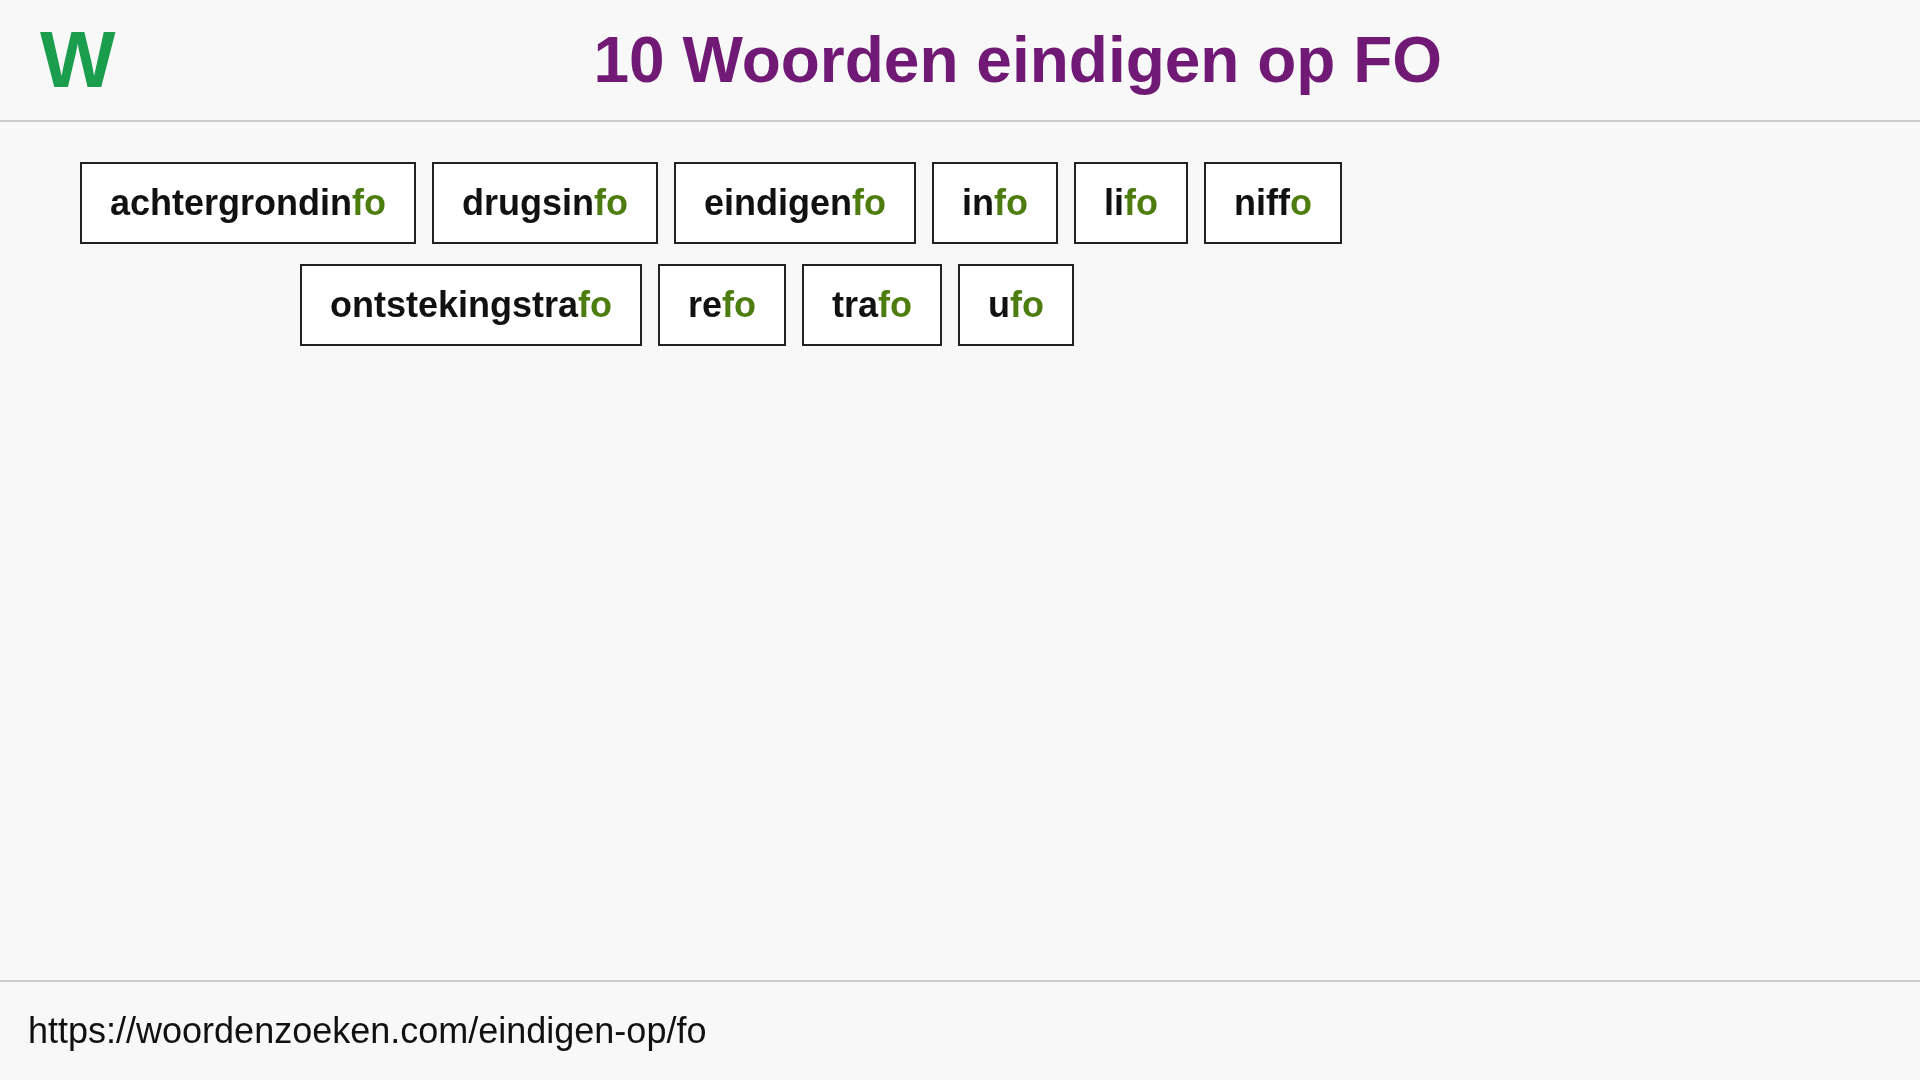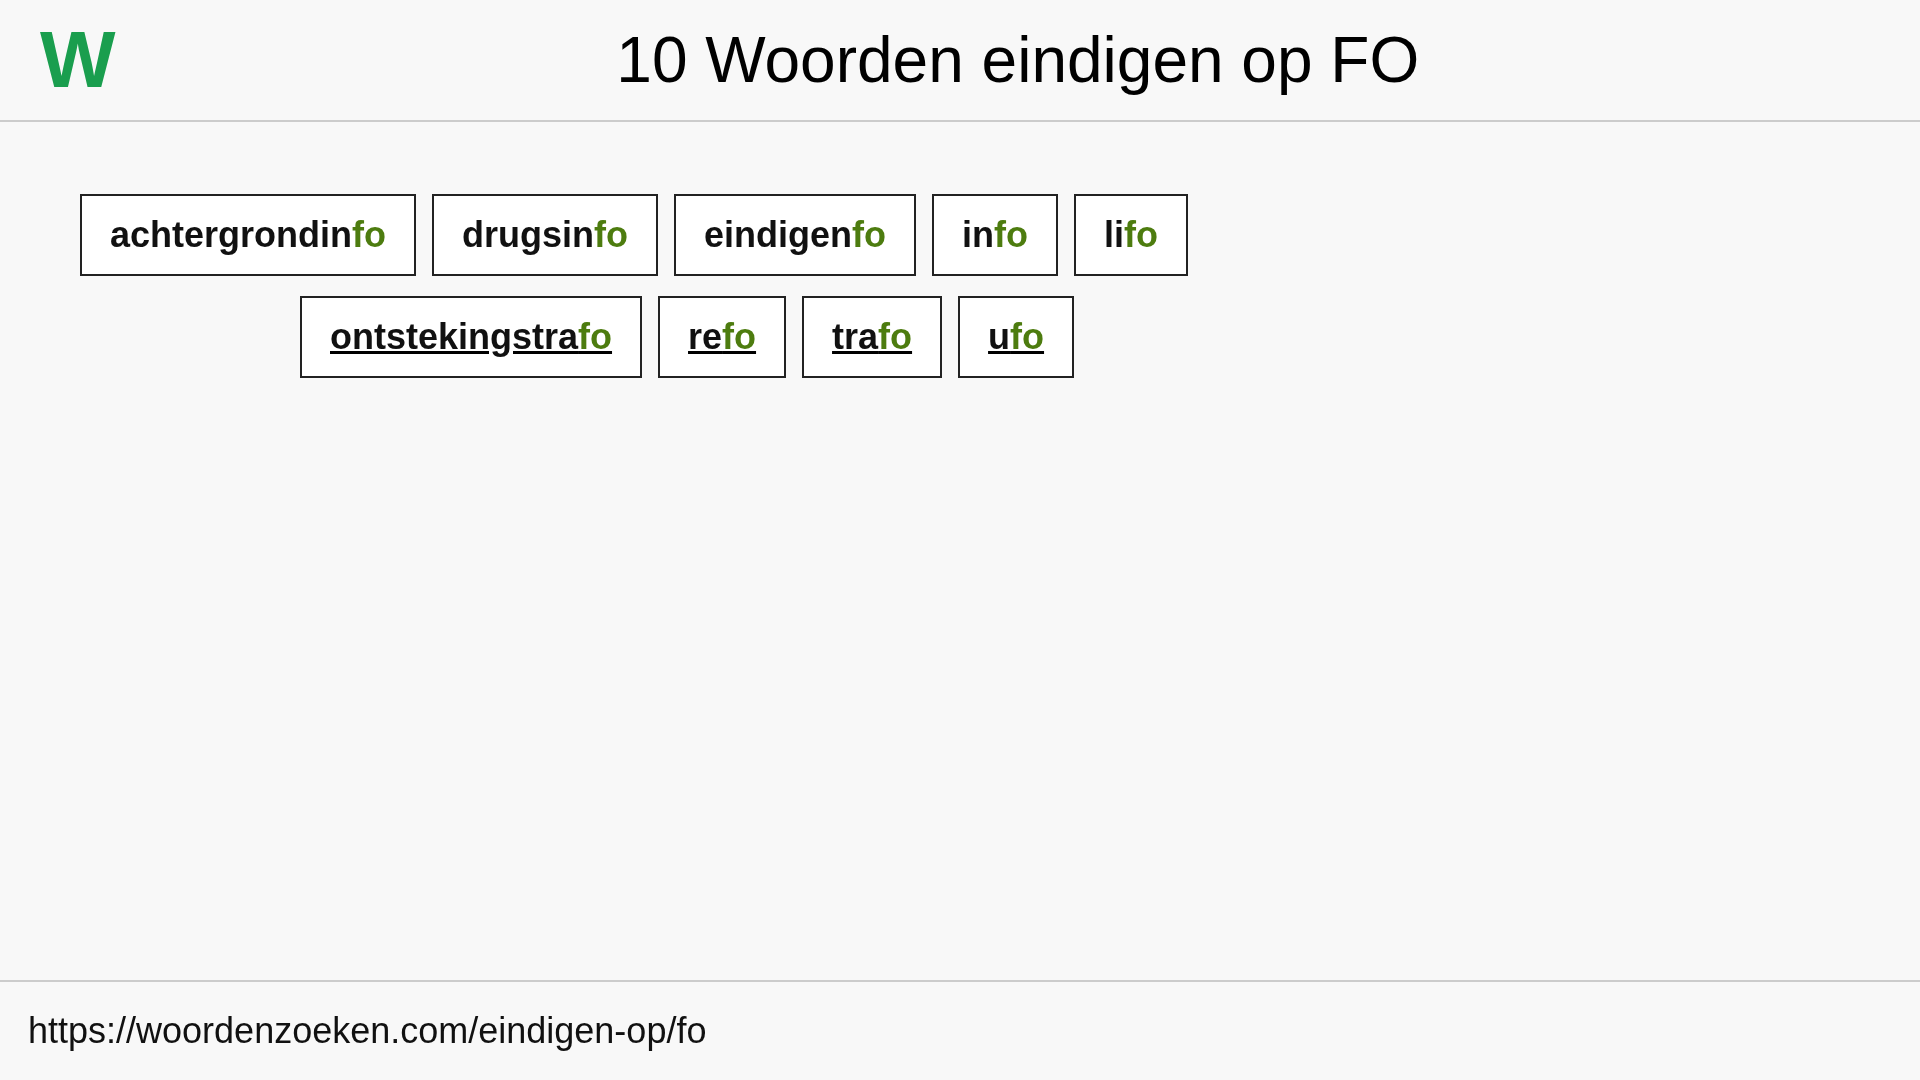--- a/index.html
+++ b/index.html
@@ -27,43 +27,41 @@
     .logo {
       font-size: 80px;
       font-weight: 900;
       color: #1a9e4e;
       margin-right: 40px;
       line-height: 1;
     }
 
     .page-title {
       font-size: 64px;
-      font-weight: 400;
-      color: #000000;
+      font-weight: 700;
+      color: #701a75;
       flex: 1;
       text-align: center;
     }
 
     .content {
       flex: 1;
       padding: 40px 80px;
-      margin-top: 32px;
     }
 
     .words-row {
       display: flex;
       flex-wrap: nowrap;
       gap: 16px;
       margin-bottom: 20px;
       align-items: center;
     }
 
     .words-row-2 {
       padding-left: 220px;
-      text-decoration: underline;
     }
 
     .word-box {
       border: 2px solid #222;
       padding: 18px 28px;
       background: #fff;
       font-size: 36px;
       font-weight: 700;
       color: #111;
       white-space: nowrap;
@@ -113,20 +111,24 @@
     <div class="word-box">
       <span>in</span>
         <span class="highlight">fo</span>
     </div>
 
     <div class="word-box">
       <span>li</span>
         <span class="highlight">fo</span>
     </div>
 
+    <div class="word-box">
+      <span>niff</span>
+        <span class="highlight">o</span>
+    </div>
   </div>
 
   <div class="words-row words-row-2">
 
     <div class="word-box">
       <span>ontstekingstra</span>
         <span class="highlight">fo</span>
     </div>
 
     <div class="word-box">

